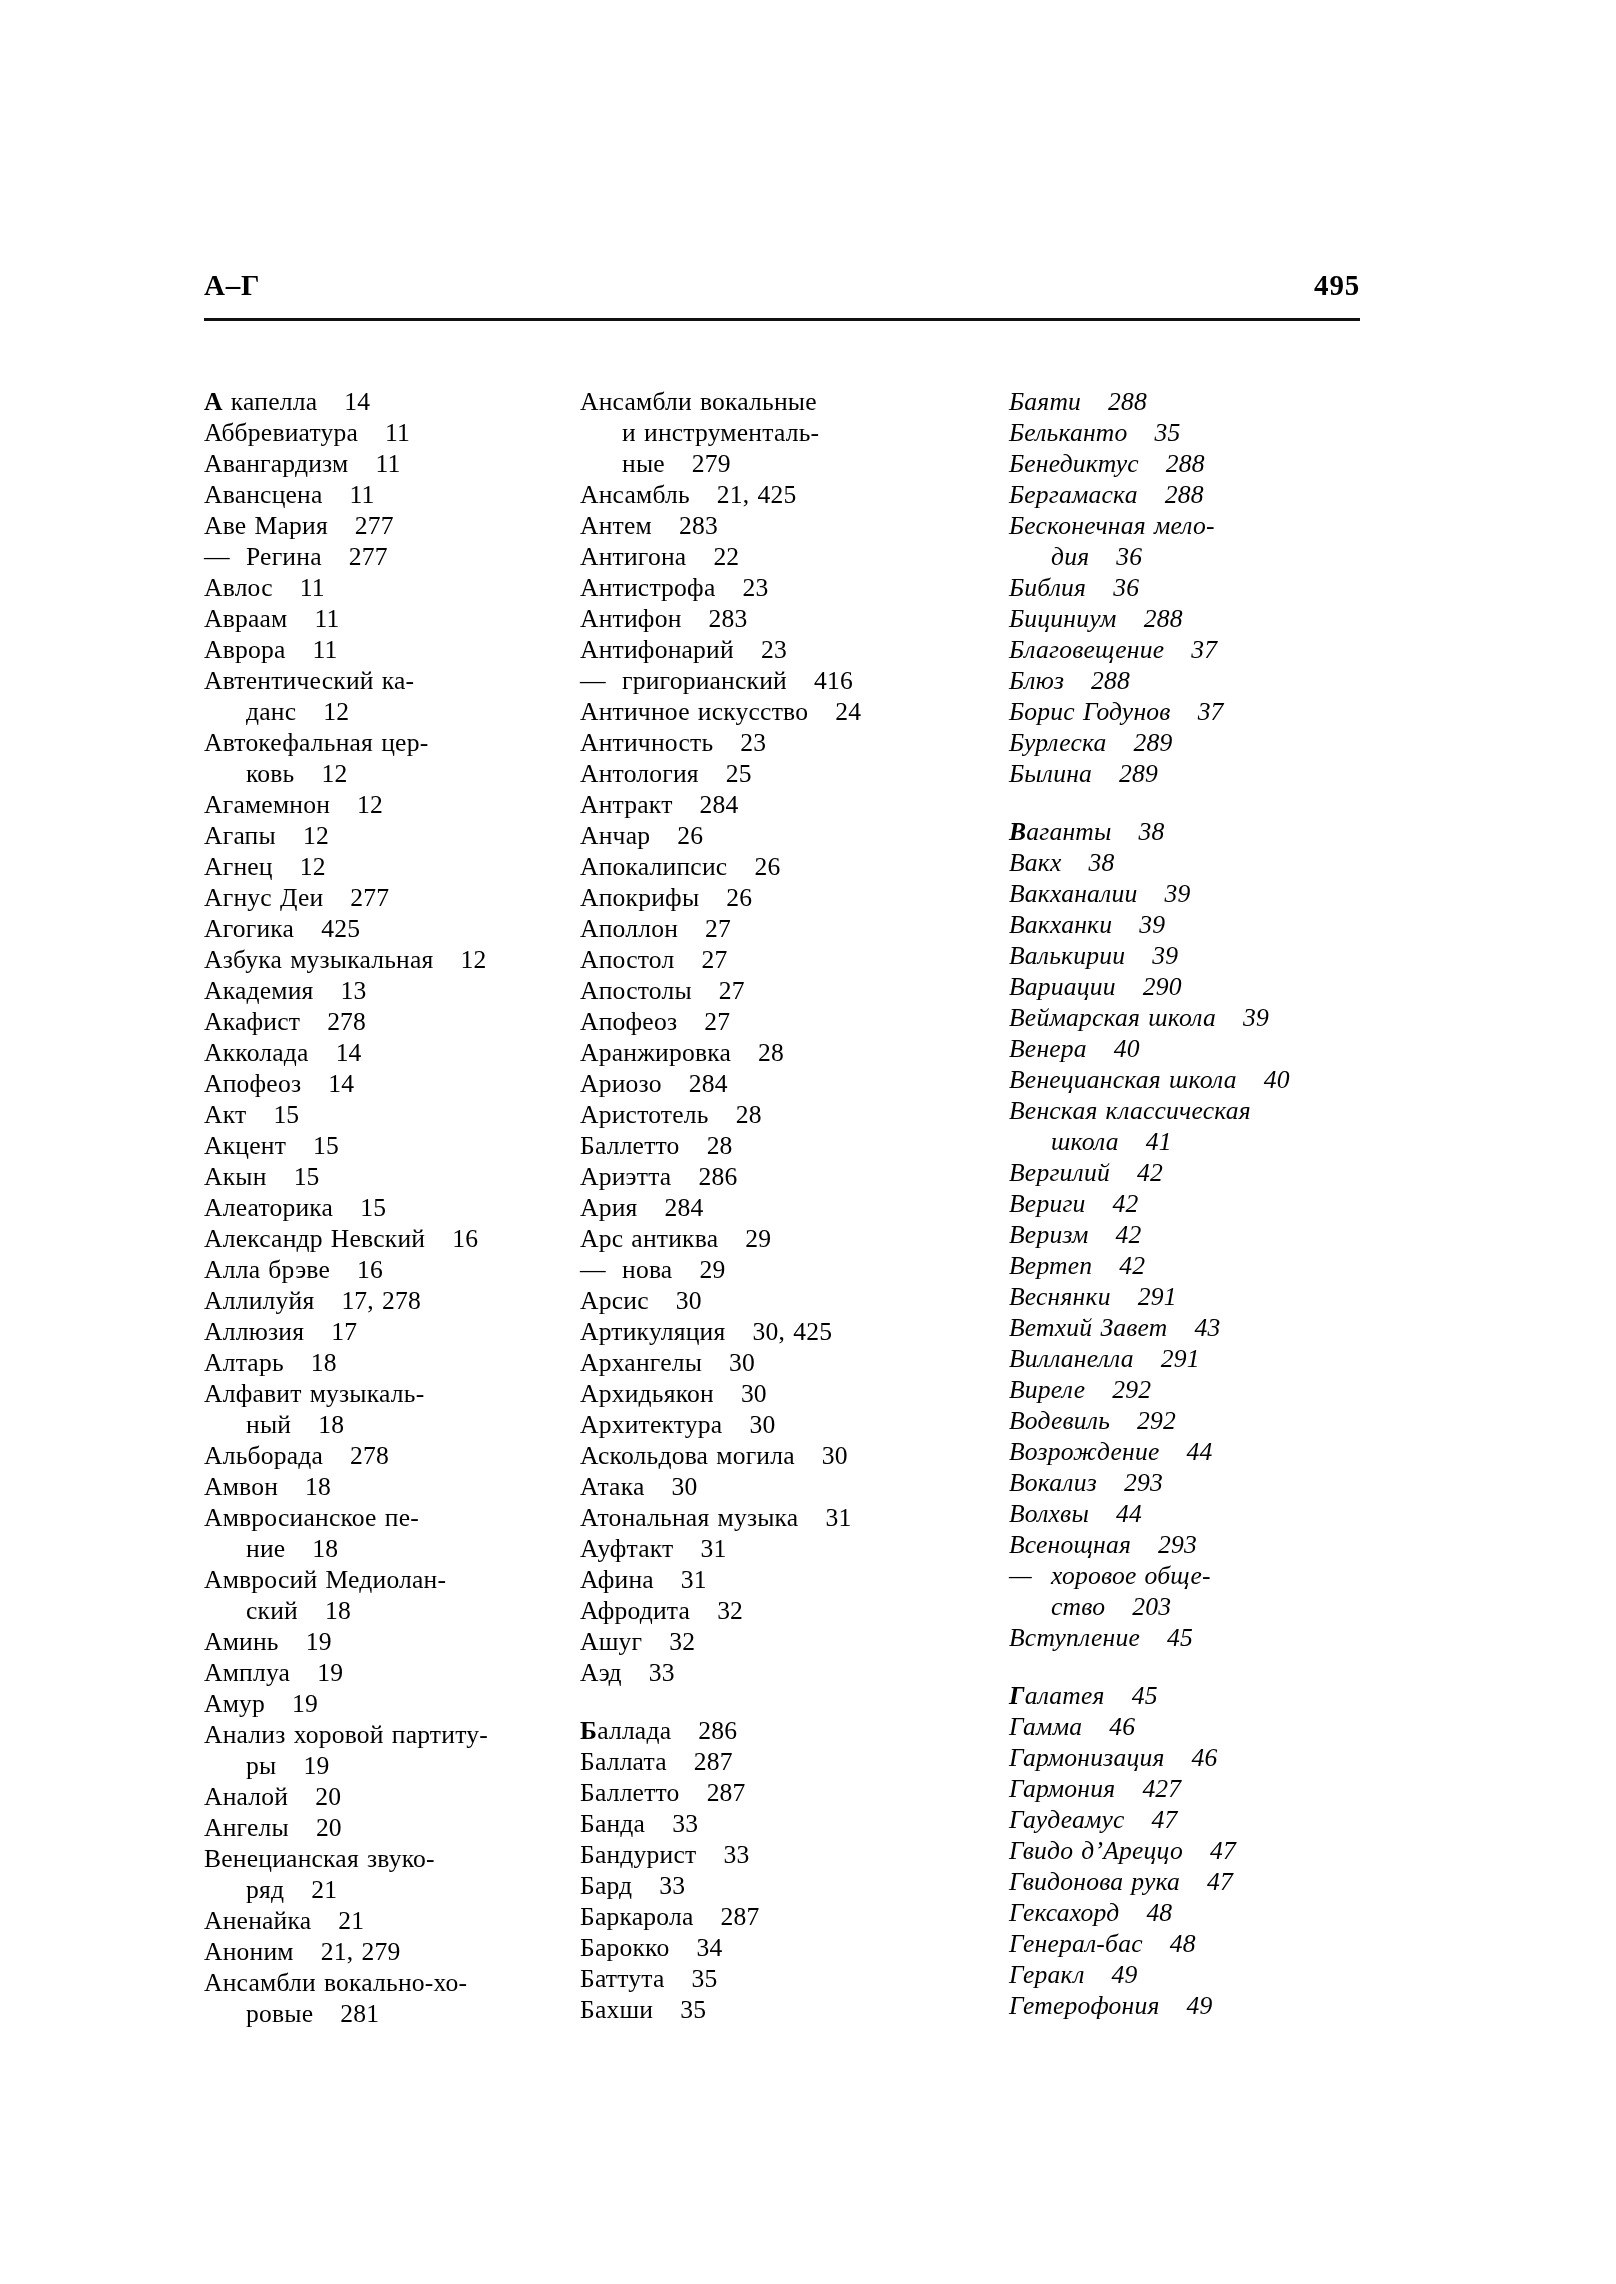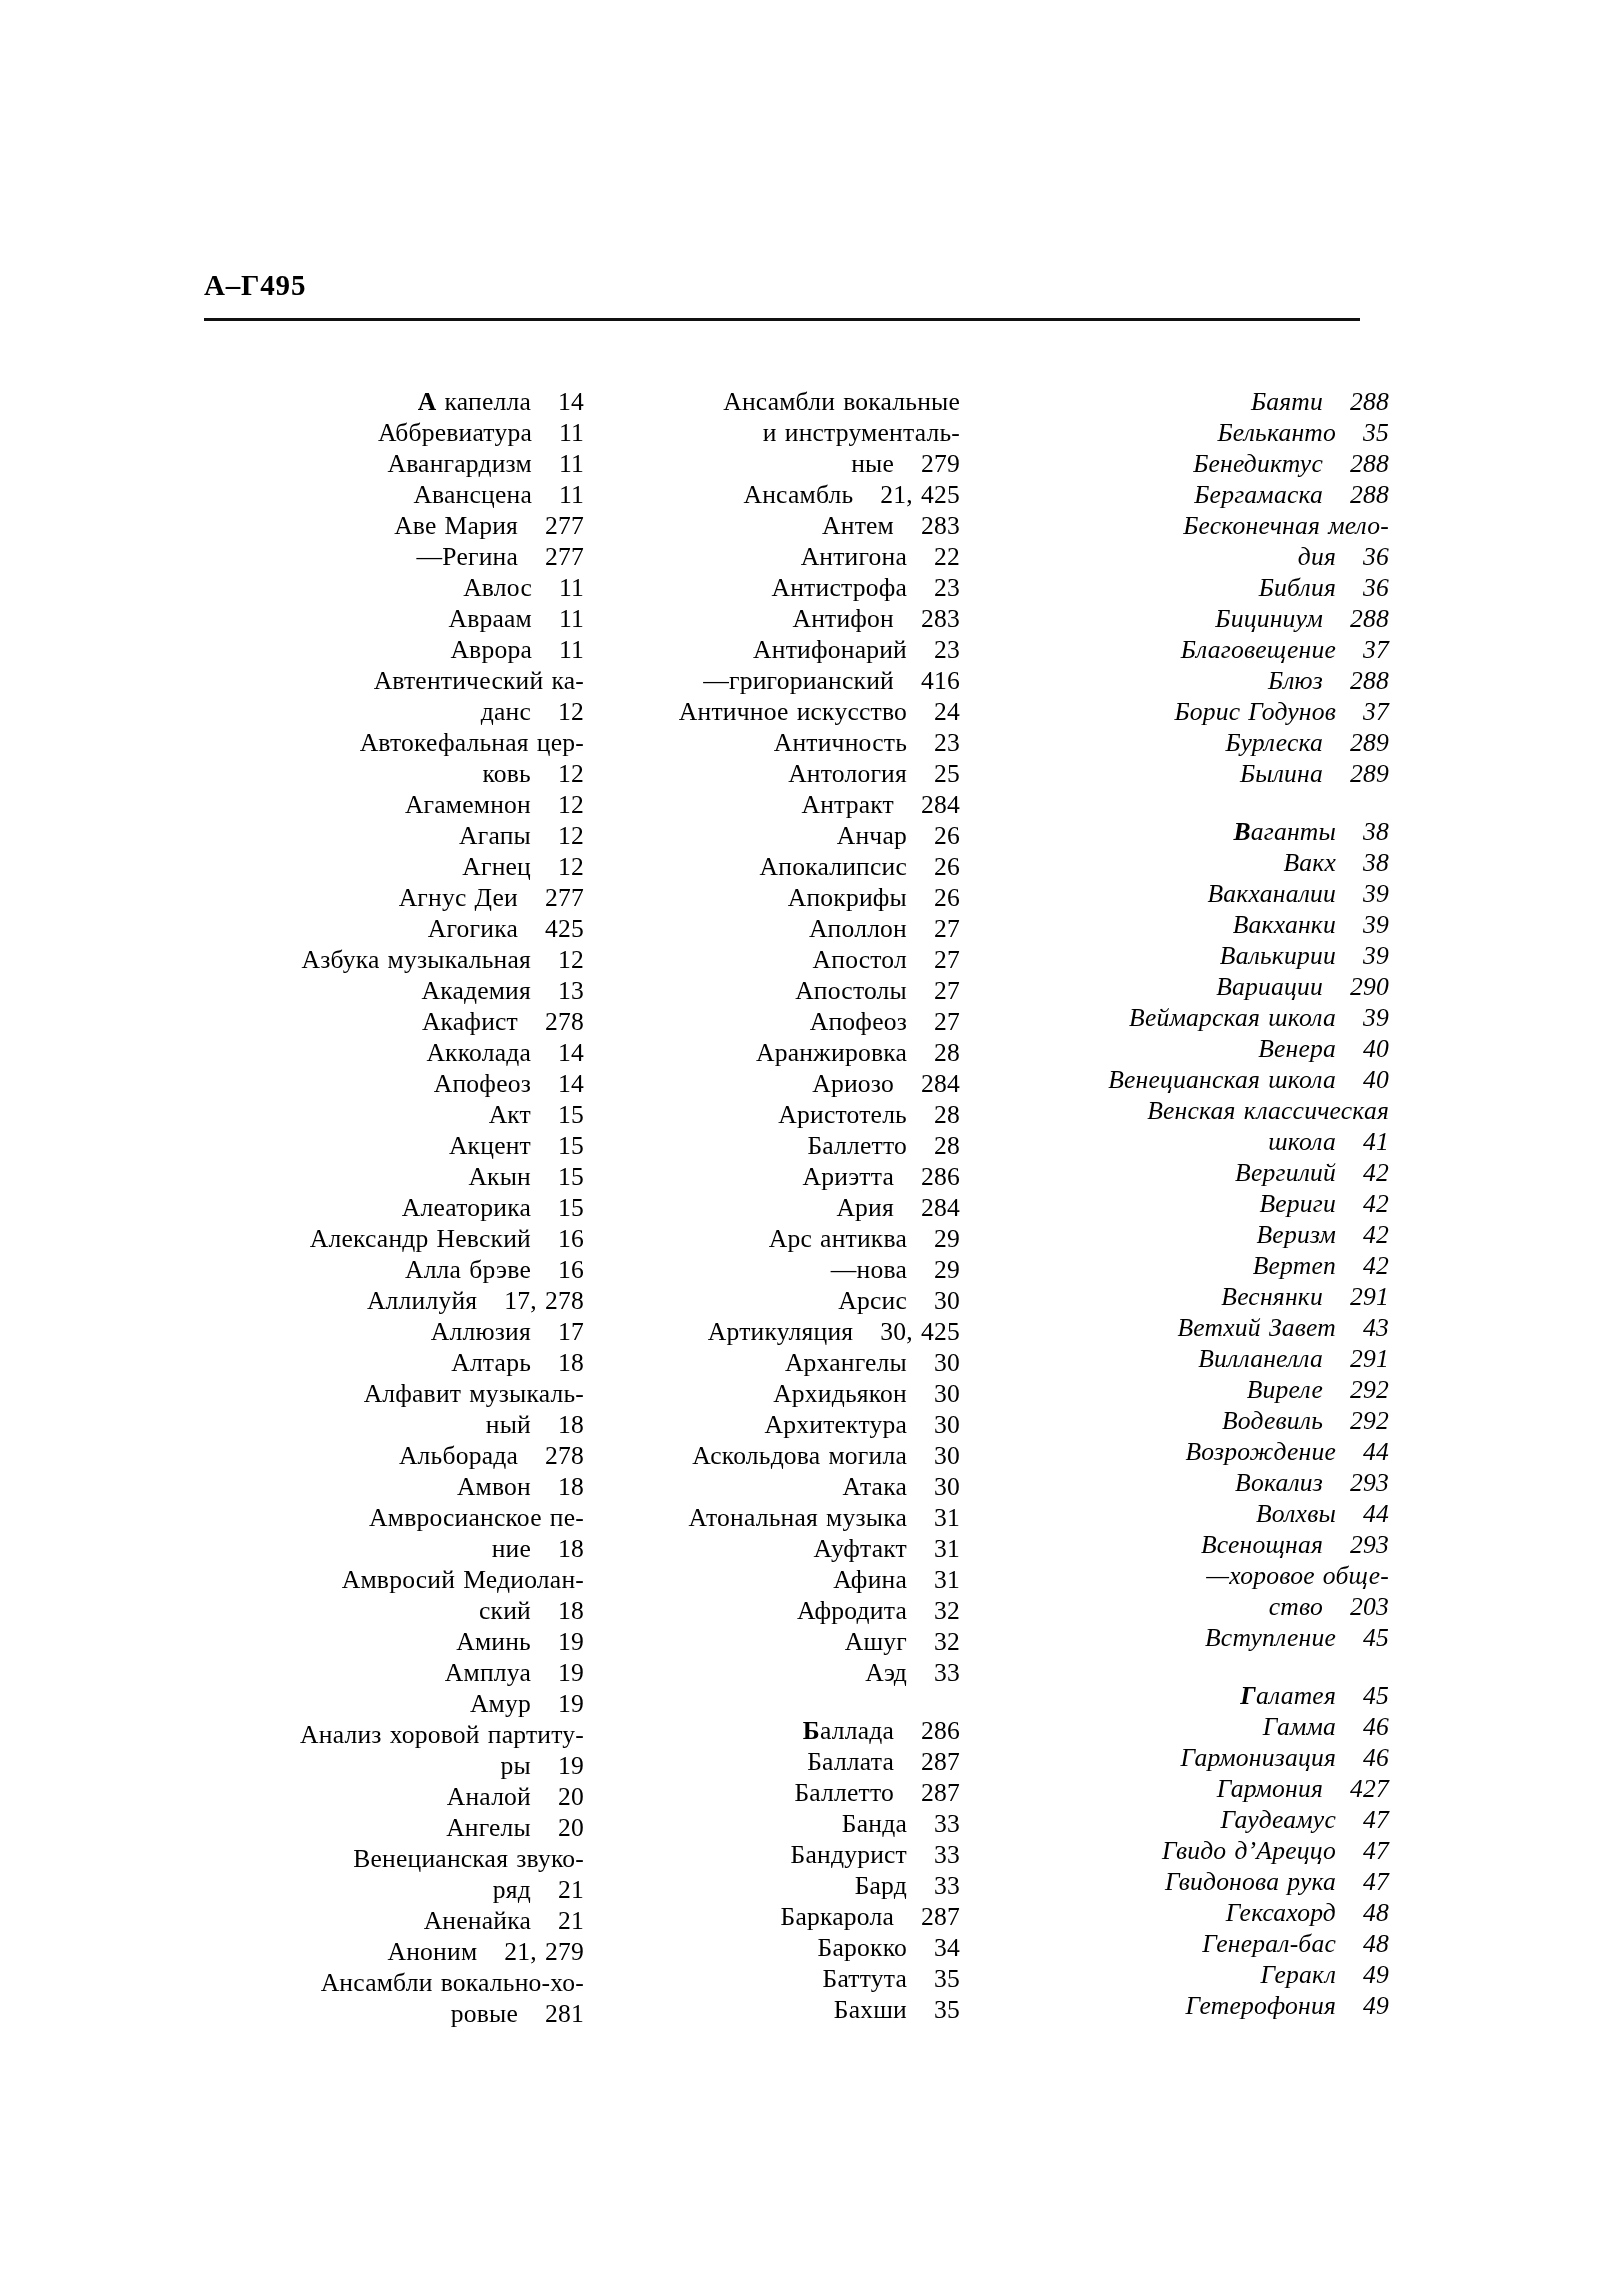--- a/index.html
+++ b/index.html
@@ -5,25 +5,25 @@
 <style>
   html,body{margin:0;padding:0;}
   body{
     width:1616px;height:2284px;background:#ffffff;
     font-family:"Liberation Serif","DejaVu Serif",serif;color:#000;
     overflow:hidden;
   }
   .page{position:relative;width:1616px;height:2284px;background:#ffffff;}
   .hdr{
     position:absolute;left:204px;top:269px;width:1156px;
-    display:flex;justify-content:flex-start;align-items:baseline;
+    display:flex;justify-content:space-between;align-items:baseline;
     font-size:29px;font-weight:bold;letter-spacing:0.8px;
   }
   .rule{position:absolute;left:204px;top:318px;width:1156px;height:3px;background:#111;}
-  .col{position:absolute;top:386px;width:380px;text-align:right;}
+  .col{position:absolute;top:386px;width:380px;}
   #col1{left:204px;}
   #col2{left:580px;}
   #col3{left:1009px;font-style:italic;}
   .line{
     font-size:25.6px;height:31px;line-height:31px;
     white-space:nowrap;letter-spacing:0.2px;word-spacing:1.5px;
   }
   .c,.cw{padding-left:42px;}
   .pg{margin-left:27px;}
   .dash{display:inline-block;width:42px;}

